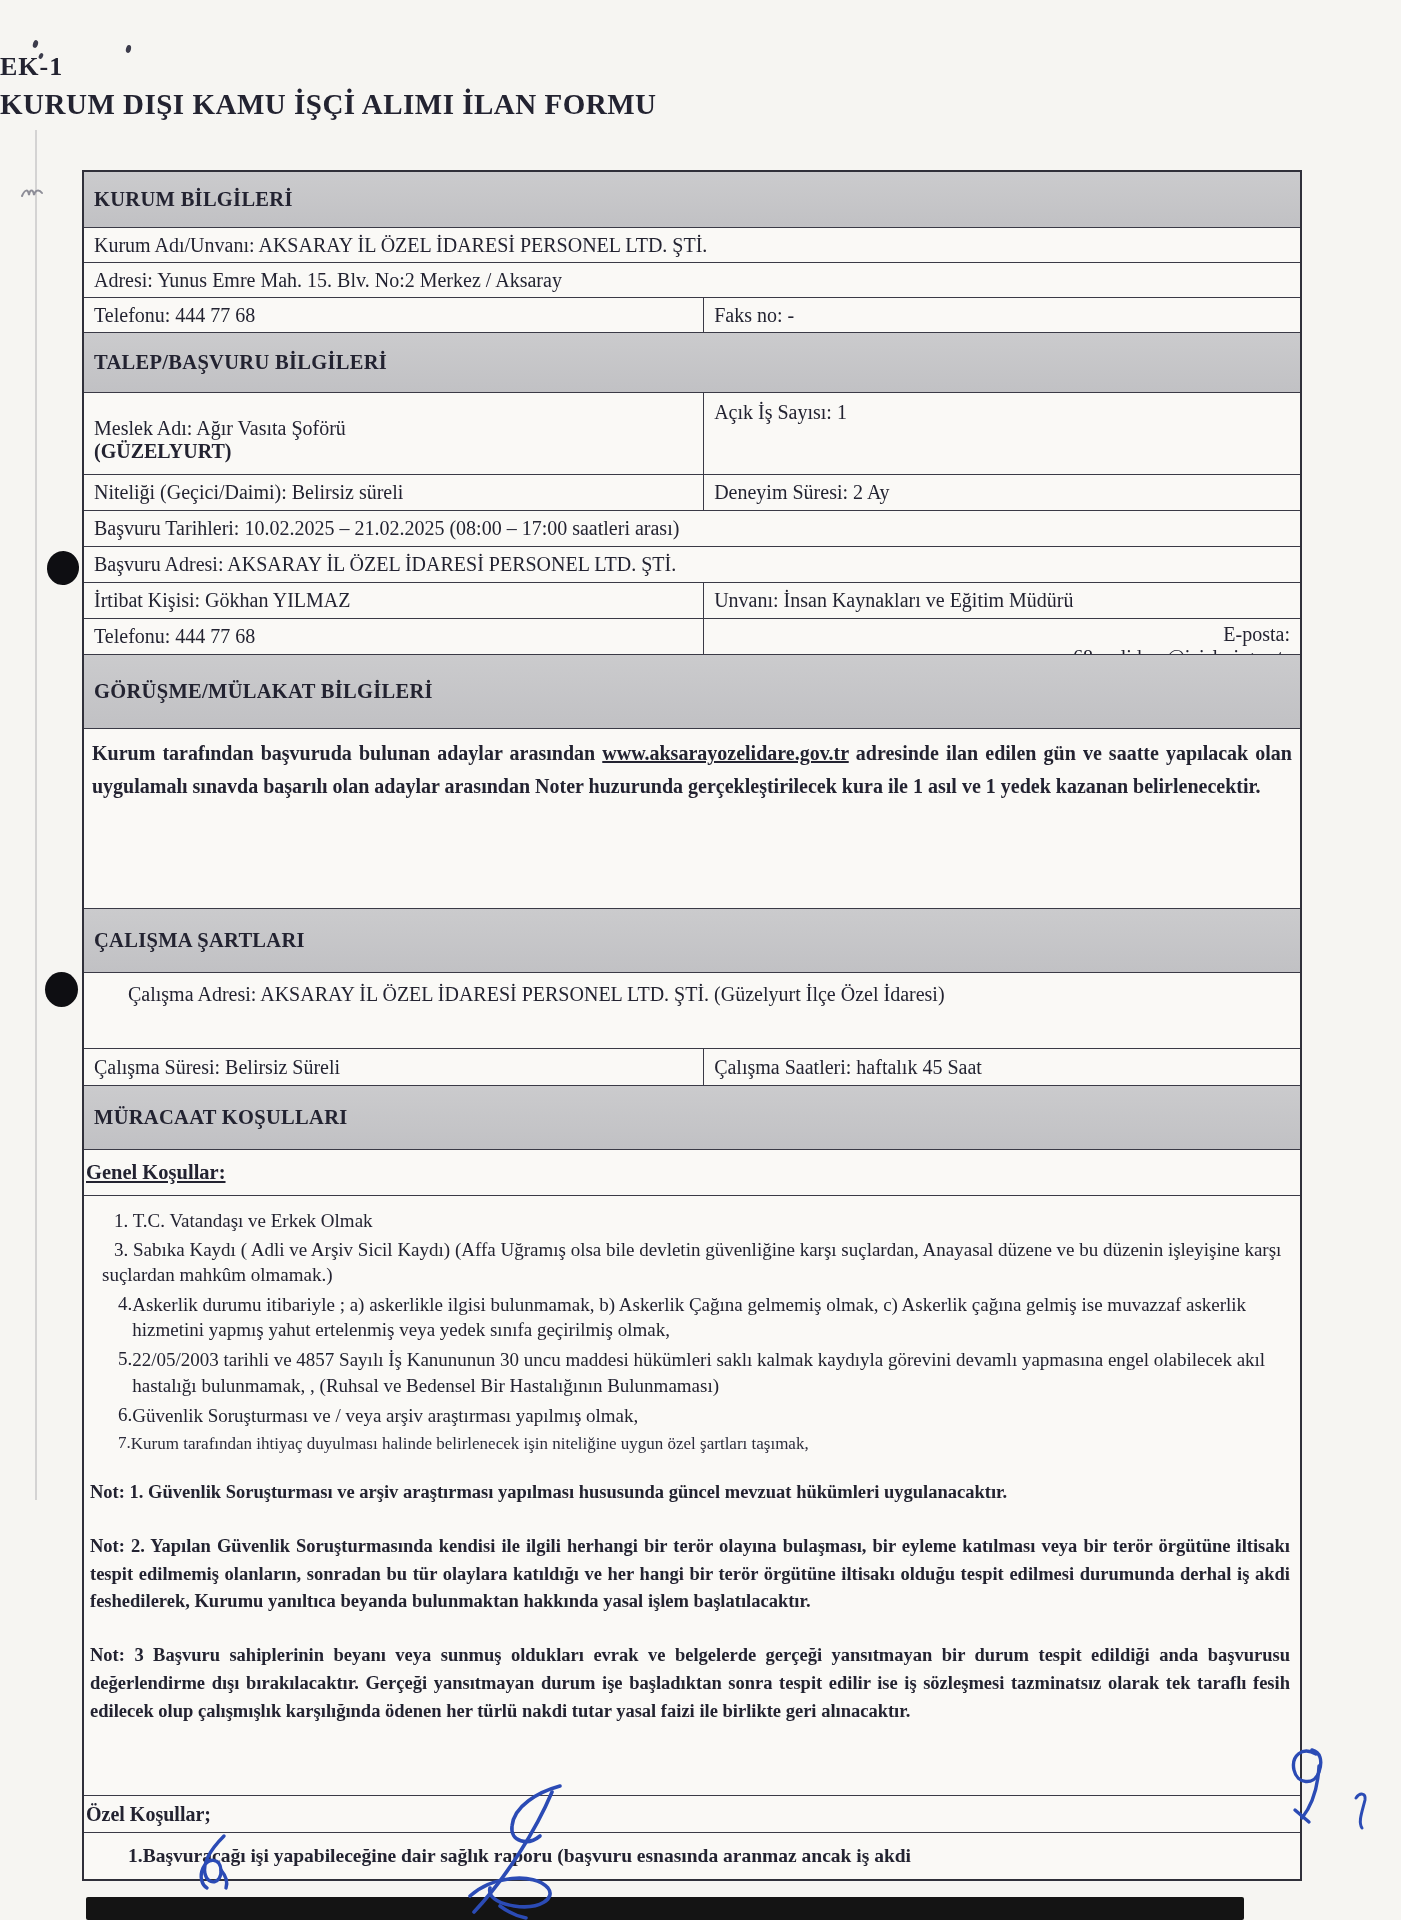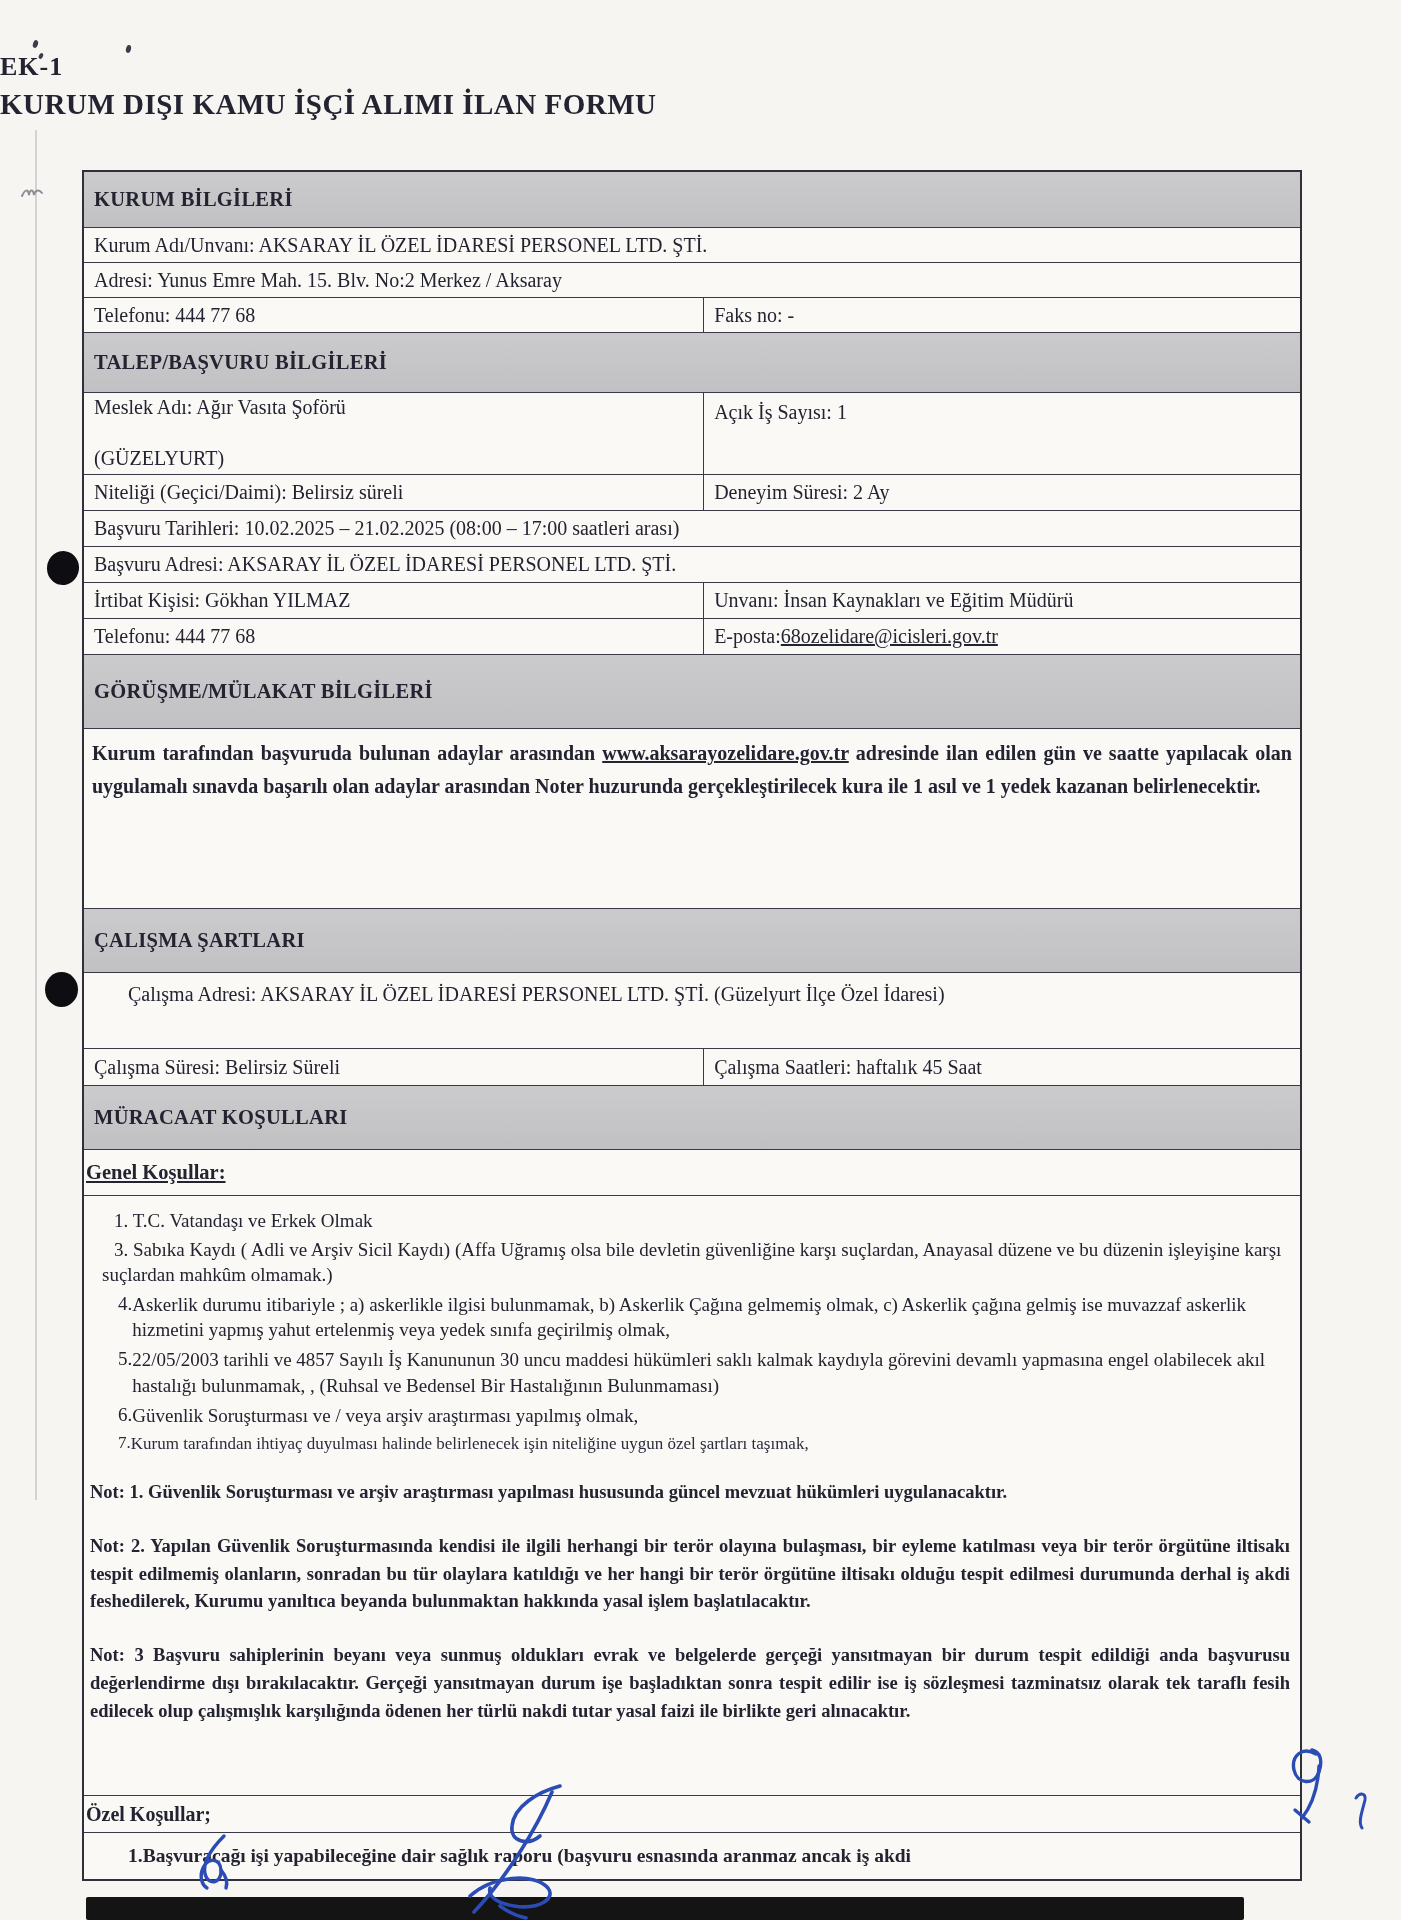--- a/index.html
+++ b/index.html
@@ -27,21 +27,21 @@
   .row:first-child { border-top:none; }
   .sec {
     background: linear-gradient(180deg,#cbcbcd,#c1c1c4);
     font-weight:bold; font-size:20.5px; letter-spacing:.3px;
     align-items:center; padding-left:10px;
   }
   .cell { padding:4px 10px; display:flex; flex-direction:column; justify-content:center; font-size:20px; }
   .cell.full { flex:1; }
   .cell.left { flex:0 0 51%; border-right:1.6px solid #3a3a46; }
   .cell.right { flex:1; }
-  .bold { font-weight:normal; }
+  .bold { font-weight:bold; }
   .link { text-decoration:underline; color:#232331; }
   .para-cell { display:block; padding:8px 8px 4px 8px; font-weight:bold; font-size:20px; line-height:1.65; text-align:justify; }
   .para2 { text-indent:30px; }
   .narrow { display:block; max-width:950px; line-height:1.55; padding-top:6px;padding-left:44px; }
 
   
   .list-cell { display:block; padding:8px 6px 0 4px; font-size:19px; line-height:1.22; overflow:hidden; }
   .gk-item { margin:5px 0; }
   .gk-start { padding-left:26px; }
   .gk-plain { padding-left:14px; text-indent:12px; }
@@ -99,21 +99,21 @@
     </div>
     <div class="row" style="height:35px">
       <div class="cell left">Telefonu: 444 77 68</div>
       <div class="cell right">Faks no: -</div>
     </div>
 
     <div class="row sec" style="height:60px">
       <span>TALEP/BAŞVURU BİLGİLERİ</span>
     </div>
     <div class="row" style="height:82px">
-      <div class="cell left" style="justify-content:space-between; padding-top:3px">
+      <div class="cell left" style="justify-content:flex-start; padding-top:24px">
         <span>Meslek Adı: Ağır Vasıta Şoförü</span>
         <span class="bold">(GÜZELYURT)</span>
       </div>
       <div class="cell right" style="justify-content:flex-start; padding-top:8px">Açık İş Sayısı: 1</div>
     </div>
     <div class="row" style="height:36px">
       <div class="cell left">Niteliği (Geçici/Daimi): Belirsiz süreli</div>
       <div class="cell right">Deneyim Süresi: 2 Ay</div>
     </div>
     <div class="row" style="height:36px">
@@ -121,21 +121,21 @@
     </div>
     <div class="row" style="height:36px">
       <div class="cell full">Başvuru Adresi: AKSARAY İL ÖZEL İDARESİ PERSONEL LTD. ŞTİ.</div>
     </div>
     <div class="row" style="height:36px">
       <div class="cell left">İrtibat Kişisi: Gökhan YILMAZ</div>
       <div class="cell right">Unvanı: İnsan Kaynakları ve Eğitim Müdürü</div>
     </div>
     <div class="row" style="height:36px">
       <div class="cell left">Telefonu: 444 77 68</div>
-      <div class="cell right" style="flex-direction:row; align-items:center; justify-content:flex-start">
+      <div class="cell right" style="flex-direction:column; align-items:flex-end; justify-content:flex-start">
         <span>E-posta: </span>
         <span class="link">68ozelidare@icisleri.gov.tr</span>
       </div>
     </div>
 
     <div class="row sec" style="height:74px">
       <span>GÖRÜŞME/MÜLAKAT BİLGİLERİ</span>
     </div>
     <div class="row" style="height:180px">
       <div class="para-cell">

